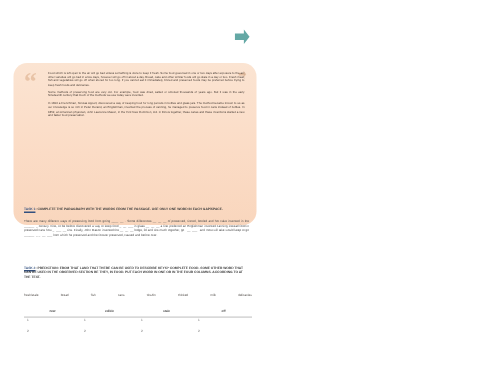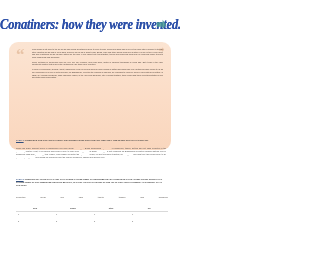--- a/index.html
+++ b/index.html
@@ -140,23 +140,20 @@
     text-align:left;
     color:#6a6a6a;
   }
   .col{width:25%;}
 </style>
 </head>
 <body>
 
 <div class="page">
 
-  <div class="title-wrap">
-    <span class="title">Conatiners: how they were invented.</span>
-  </div>
   <svg class="title-arrow" viewBox="0 0 24 24">
     <path d="M3 8 L14 8 L14 3 L21 12 L14 21 L14 16 L3 16 Z" fill="currentColor"></path>
   </svg>
 
   <div class="quote-box">
     <div class="quote-mark">“</div>
     <svg class="quote-arrow" viewBox="0 0 24 24">
       <path d="M4 9 L15 9 L15 4 L21 12 L15 20 L15 15 L4 15 Z" fill="currentColor"></path>
     </svg>
     <div class="passage">

